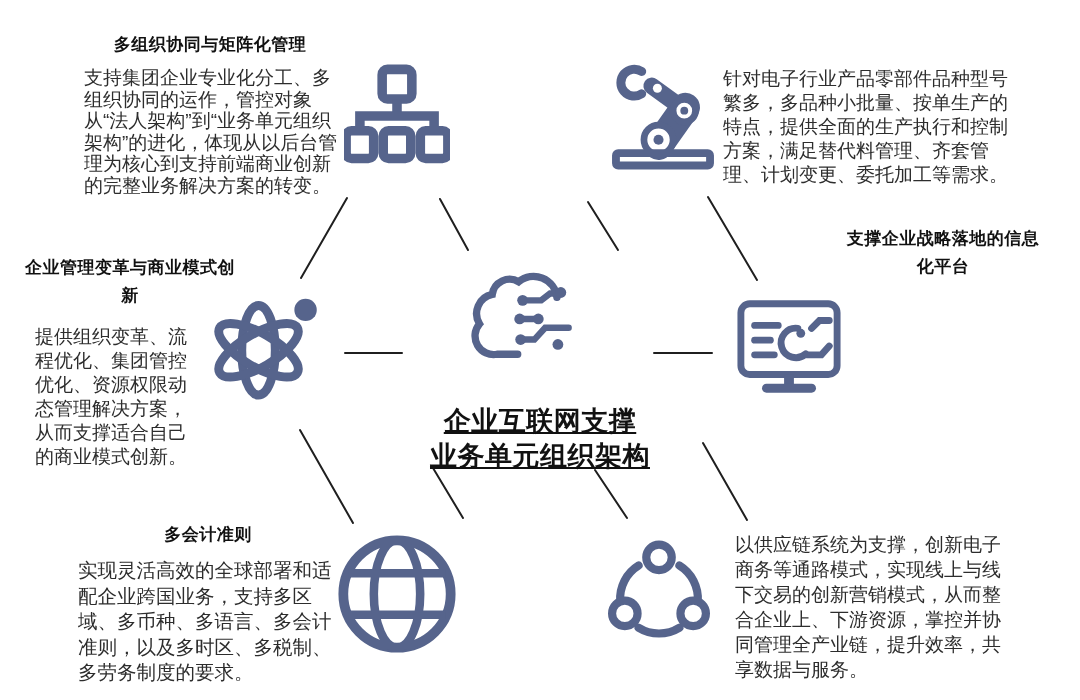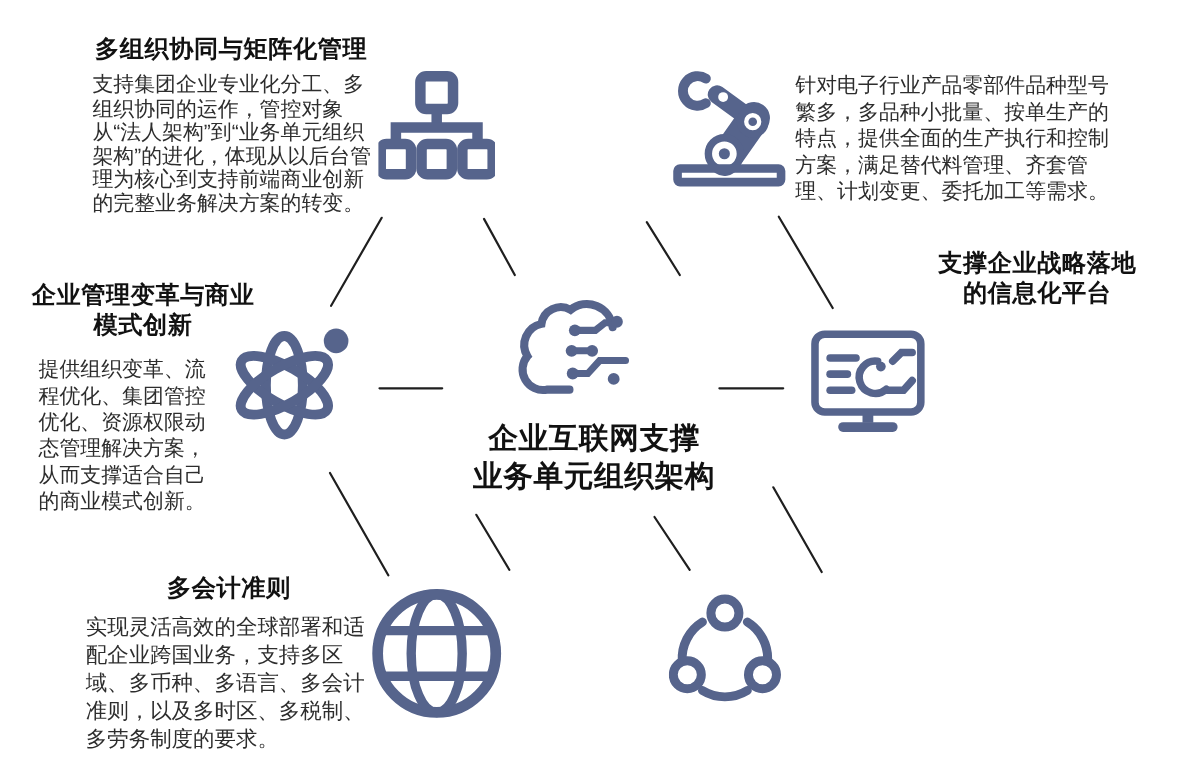--- a/index.html
+++ b/index.html
@@ -9,21 +9,21 @@
     position: relative;
     width: 1080px;
     height: 700px;
     background: var(--color-page, #fff);
     overflow: hidden;
   }
   .abs { position: absolute; }
   .title {
     font-weight: bold;
     color: var(--color-title, #111);
-    font-size: 22px;
+    font-size: 17px;
     line-height: 28px;
     text-align: center;
     letter-spacing: 0.5px;
   }
   .body-text {
     color: var(--color-body, #2d2d2d);
     font-size: 19px;
     text-align: left;
     letter-spacing: 0px;
   }
@@ -49,23 +49,23 @@
   .bl-title { left: 78px;  top: 521px; width: 260px; }
   .bl-body  { left: 78px;  top: 558px; width: 256px; line-height: 25.5px; font-size: 19.5px; }
   .icon-globe { left: 336px; top: 533px; width: 122px; height: 122px; }
   
   .br-title { left: 740px; top: 495px; width: 280px; }
   .br-body  { left: 735px; top: 532px; width: 270px; line-height: 25px; }
   .icon-share { left: 608px; top: 537px; width: 102px; height: 108px; }
   
   .icon-cloud { left: 466px; top: 268px; width: 124px; height: 98px; }
   .center-title {
-    left: 428px; top: 381px; width: 224px;
+    left: 428px; top: 404px; width: 224px;
     font-weight: bold; color: var(--color-title, #111);
-    font-size: 27px; line-height: 35px; text-align: center; letter-spacing: 0.5px;
+    font-size: 27px; line-height: 35px; text-align: center; letter-spacing: 0.5px; text-decoration: underline;
   }
   .connectors { left: 0; top: 0; width: 1080px; height: 700px; color: var(--color-connector, #1f1f1f); pointer-events: none; }
 </style>
 </head>
 <body>
 
 <div class="page">
 
   <svg class="abs connectors" viewBox="0 0 1080 700" fill="none" stroke="currentColor" stroke-width="2" stroke-linecap="round">
     <line x1="347" y1="198" x2="301" y2="278"></line>
@@ -168,20 +168,21 @@
   <div class="abs body-text bl-body">实现灵活高效的全球部署和适配企业跨国业务，支持多区域、多币种、多语言、多会计准则，以及多时区、多税制、多劳务制度的要求。</div>
   <span class="abs icon icon-globe">
     <svg viewBox="0 0 100 100">
       <circle cx="50" cy="50" r="44" fill="none" stroke="currentColor" stroke-width="8"></circle>
       <ellipse cx="50" cy="50" rx="19" ry="44" fill="none" stroke="currentColor" stroke-width="7"></ellipse>
       <path d="M10 33 H90" stroke="currentColor" stroke-width="7"></path>
       <path d="M10 67 H90" stroke="currentColor" stroke-width="7"></path>
     </svg>
   </span>
 
+  <div class="abs body-text br-body">以供应链系统为支撑，创新电子商务等通路模式，实现线上与线下交易的创新营销模式，从而整合企业上、下游资源，掌控并协同管理全产业链，提升效率，共享数据与服务。</div>
   <span class="abs icon icon-share">
     <svg viewBox="0 0 100 100">
       <g fill="none" stroke="currentColor" stroke-width="8" stroke-linecap="round">
         <path d="M12 60 A38 38 0 0 1 30 25"></path>
         <path d="M70 25 A38 38 0 0 1 88 60"></path>
         <path d="M30 86 A38 38 0 0 0 70 86"></path>
       </g>
       <circle cx="50" cy="17" r="12.5" fill="#fff" stroke="currentColor" stroke-width="8"></circle>
       <circle cx="16.5" cy="72" r="12.5" fill="#fff" stroke="currentColor" stroke-width="8"></circle>
       <circle cx="83.5" cy="72" r="12.5" fill="#fff" stroke="currentColor" stroke-width="8"></circle>

